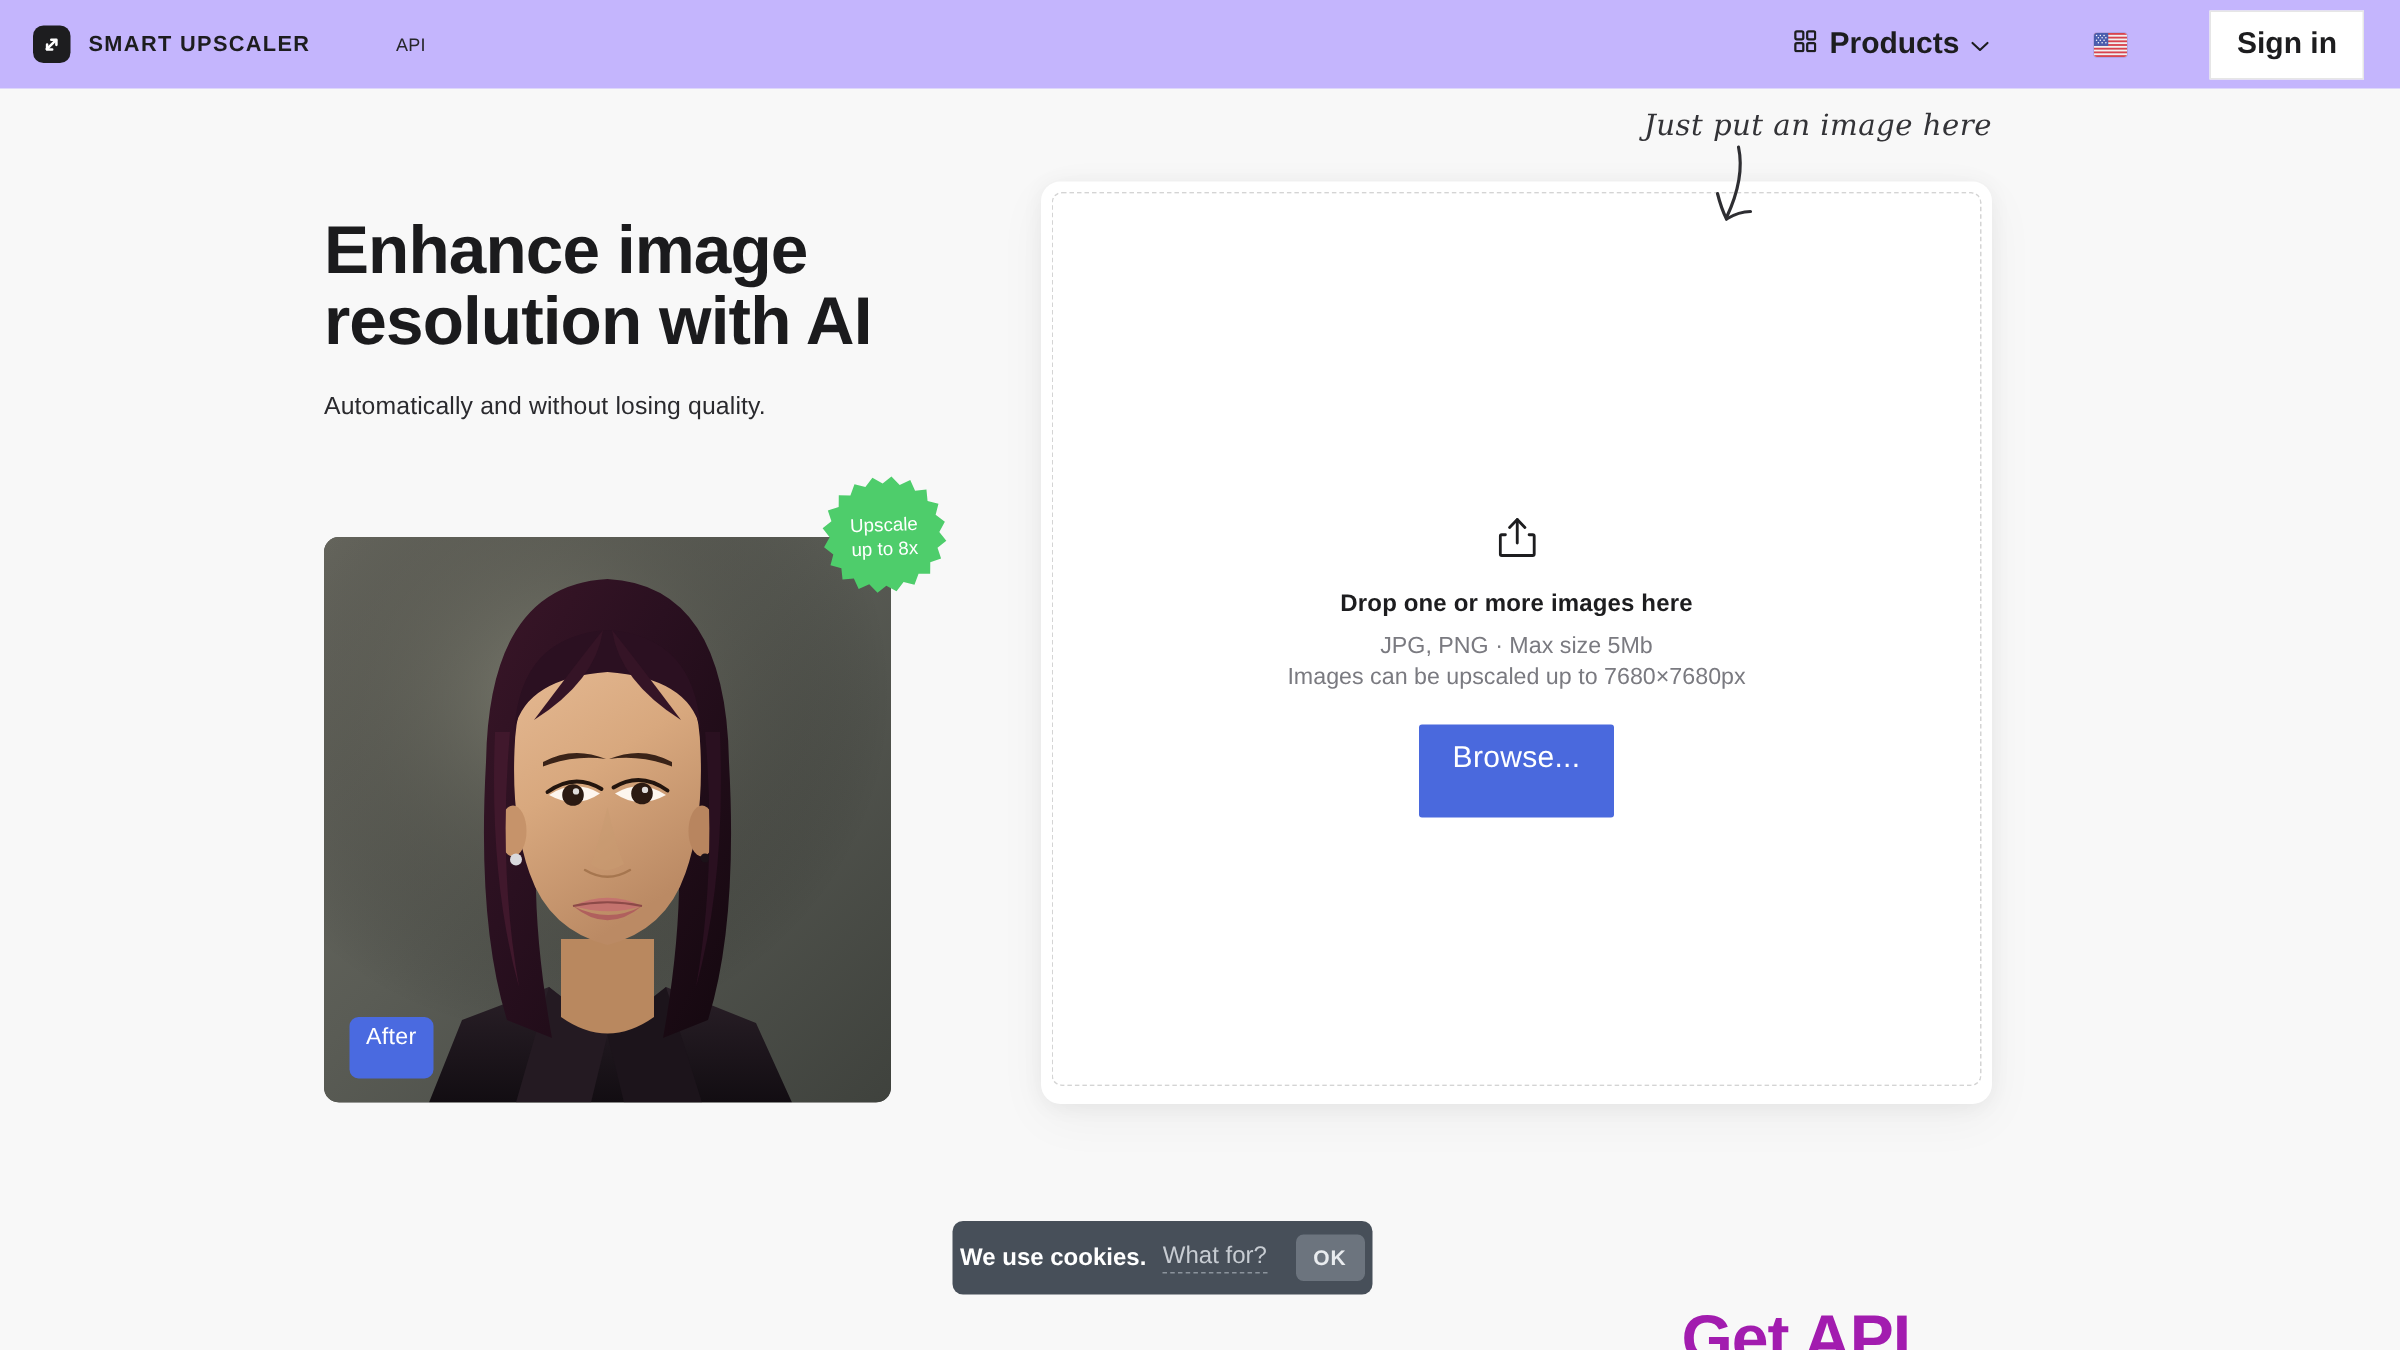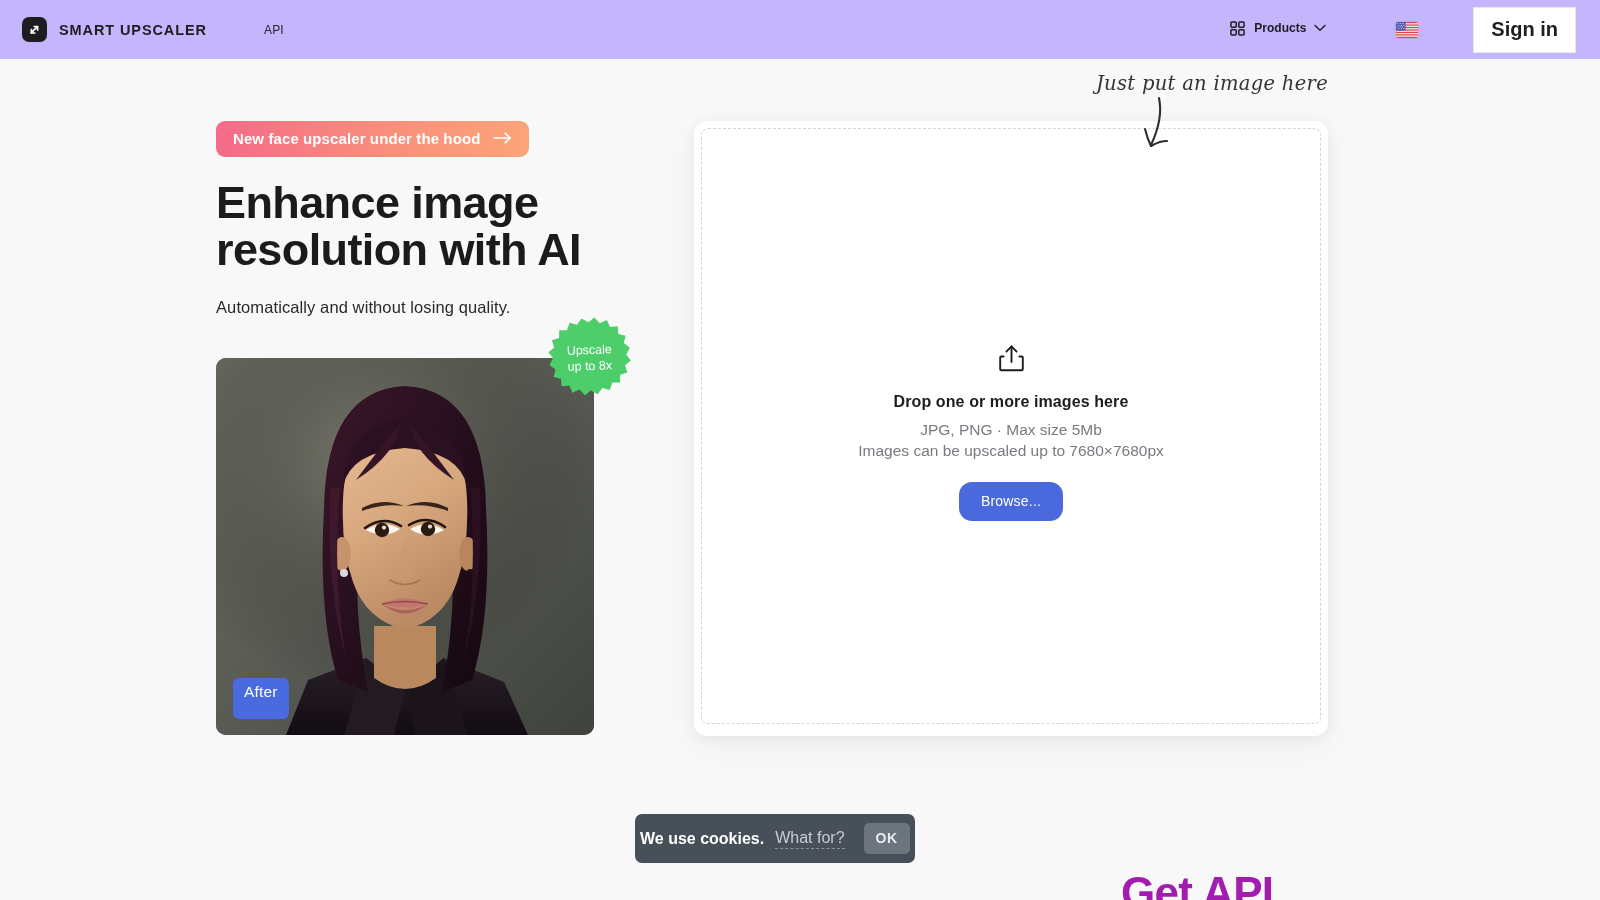--- a/index.html
+++ b/index.html
@@ -32,22 +32,22 @@
   .nav-api {
     margin-left: 57px;
     font-size: 12px; color: #26262a; cursor: pointer;
     letter-spacing: .2px;
     text-align: center;
   }
   .header-right {
     margin-left: auto; display: flex; align-items: center; gap: 0;
   }
   .products {
-    display: flex; align-items: flex-start; gap: 9px;
-    font-size: 12px; font-weight: 700; color: #1d1d1f; cursor: pointer;
+    display: flex; align-items: flex-end; gap: 9px;
+    font-size: 20px; font-weight: 700; color: #1d1d1f; cursor: pointer;
     margin-right: 70px;
   }
   .grid-icon { display: block; }
   .chev { display: block; margin-left: -1px; }
   .flag {
     width: 22px; height: 16px; border-radius: 2px; overflow: hidden;
     display: block; position: relative; margin-right: 55px; cursor: pointer;
     box-shadow: 0 0 0 .5px rgba(0,0,0,.13);
   }
   .signin {
@@ -120,22 +120,22 @@
   .upload-icon { margin-bottom: 17px; }
   .drop-title {
     font-size: 16px; font-weight: 700; color: #1d1d1f; letter-spacing: .1px;
   }
   .drop-sub {
     margin-top: 9px; font-size: 15.5px; color: #7a7a80; line-height: 20px;
     text-align: center;
   }
   .browse {
     margin-top: 21px;
-    background: #4a69dd; color: #fff; border: none; border-radius: 13px;
-    font-size: 14px; padding: 11px 22px 12px; cursor: pointer;
+    background: #4a69dd; color: #fff; border: none; border-radius: 2px;
+    font-size: 20px; padding: 11px 22px 28px; cursor: pointer;
     font-family: "Liberation Sans", sans-serif; letter-spacing: .2px;
   }
 
   
   .annot {
     position: absolute; left: 1096px; top: 72px; width: 300px;
     pointer-events: none;
   }
   .annot-text {
     font-family: "DejaVu Serif", serif;
@@ -235,29 +235,20 @@
         </g>
       </svg>
     </span>
 
     <button class="signin">Sign in</button>
   </div>
 </div>
 
 <div class="left">
 
-  <div class="promo-pill">
-    <span>New face upscaler under the hood</span>
-    <span>
-      <svg width="19" height="12" viewBox="0 0 19 12" aria-hidden="true">
-        <path d="M1 6 H17" stroke="#ffffff" stroke-width="1.7" stroke-linecap="round"></path>
-        <path d="M12.3 1.3 L17.2 6 L12.3 10.7" fill="none" stroke="#ffffff" stroke-width="1.7" stroke-linecap="round" stroke-linejoin="round"></path>
-      </svg>
-    </span>
-  </div>
 
   <h1 class="headline">Enhance image resolution with AI</h1>
   <p class="subline">Automatically and without losing quality.</p>
 
   <div class="photo-wrap">
     <div class="photo">
       <svg width="378" height="377" viewBox="0 0 378 377" aria-hidden="true">
         <defs>
           <linearGradient id="bgg" x1="0" y1="0" x2="1" y2="1">
             <stop offset="0%" stop-color="#6d6d64"></stop>

